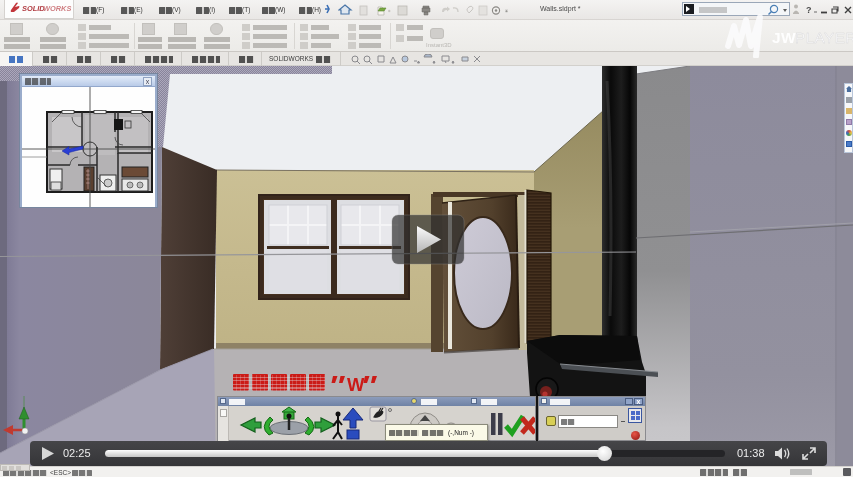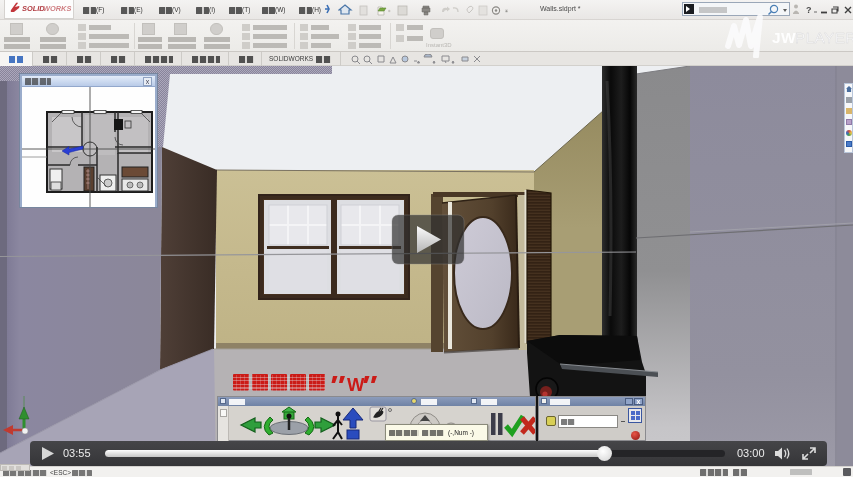--- a/index.html
+++ b/index.html
@@ -489,25 +489,25 @@
 <div class="abs" style="left:385px;top:424px;width:103px;height:17px;background:#fbfae8;border:1px solid #8a8a7a;box-shadow:1px 1px 2px rgba(0,0,0,.3);">
   <span class="zh" style="position:absolute;left:3px;top:5px;width:30px;height:6px;opacity:.85"></span>
   <span class="zh" style="position:absolute;left:36px;top:5px;width:22px;height:6px;opacity:.85"></span>
   <span style="position:absolute;left:62px;top:4px;font-size:6.5px;color:#222;">(-,Num -)</span>
 </div>
 
 <div class="abs" style="left:30px;top:441px;width:797px;height:25px;border-radius:4px;background:linear-gradient(#454548,#353538);">
   <svg class="abs" style="left:10px;top:5px" width="16" height="15" viewBox="0 0 16 15">
       <path d="M2 1 L14 7.5 L2 14 Z" fill="#d6d6d6"></path>
     </svg>
-  <div class="abs" style="left:33px;top:6px;font-size:11px;color:#ececec;">03:55</div>
+  <div class="abs" style="left:33px;top:6px;font-size:11px;color:#ececec;">02:25</div>
   <div class="abs" style="left:75px;top:9px;width:620px;height:7px;border-radius:3.5px;background:#242427;"></div>
   <div class="abs" style="left:75px;top:9px;width:500px;height:7px;border-radius:3.5px;background:linear-gradient(#fefefe,#c6c6c6);"></div>
   <div class="abs" style="left:567px;top:5px;width:15px;height:15px;border-radius:50%;background:radial-gradient(circle at 40% 35%,#ffffff,#d2d2d2);"></div>
-  <div class="abs" style="left:707px;top:6px;font-size:11px;color:#ececec;">03:00</div>
+  <div class="abs" style="left:707px;top:6px;font-size:11px;color:#ececec;">01:38</div>
   <svg class="abs" style="left:744px;top:5px" width="20" height="15" viewBox="0 0 20 15">
     <path d="M1 5 L4 5 L8 1.5 L8 13.5 L4 10 L1 10 Z" fill="#dcdcdc"></path>
     <path d="M10.5 4 Q13 7.5 10.5 11 M13 2.5 Q16.5 7.5 13 12.5" stroke="#dcdcdc" stroke-width="1.3" fill="none"></path>
   </svg>
   <svg class="abs" style="left:771px;top:5px" width="16" height="15" viewBox="0 0 16 15">
     <path d="M9 2 L14 2 L14 7 M14 2 L9 7 M7 13 L2 13 L2 8 M2 13 L7 8" stroke="#dcdcdc" stroke-width="1.6" fill="none"></path>
   </svg>
 </div>
 
 <div class="abs" style="left:0;top:466px;width:853px;height:11px;background:#f2f1ef;border-top:1px solid #d4d2cf;">

